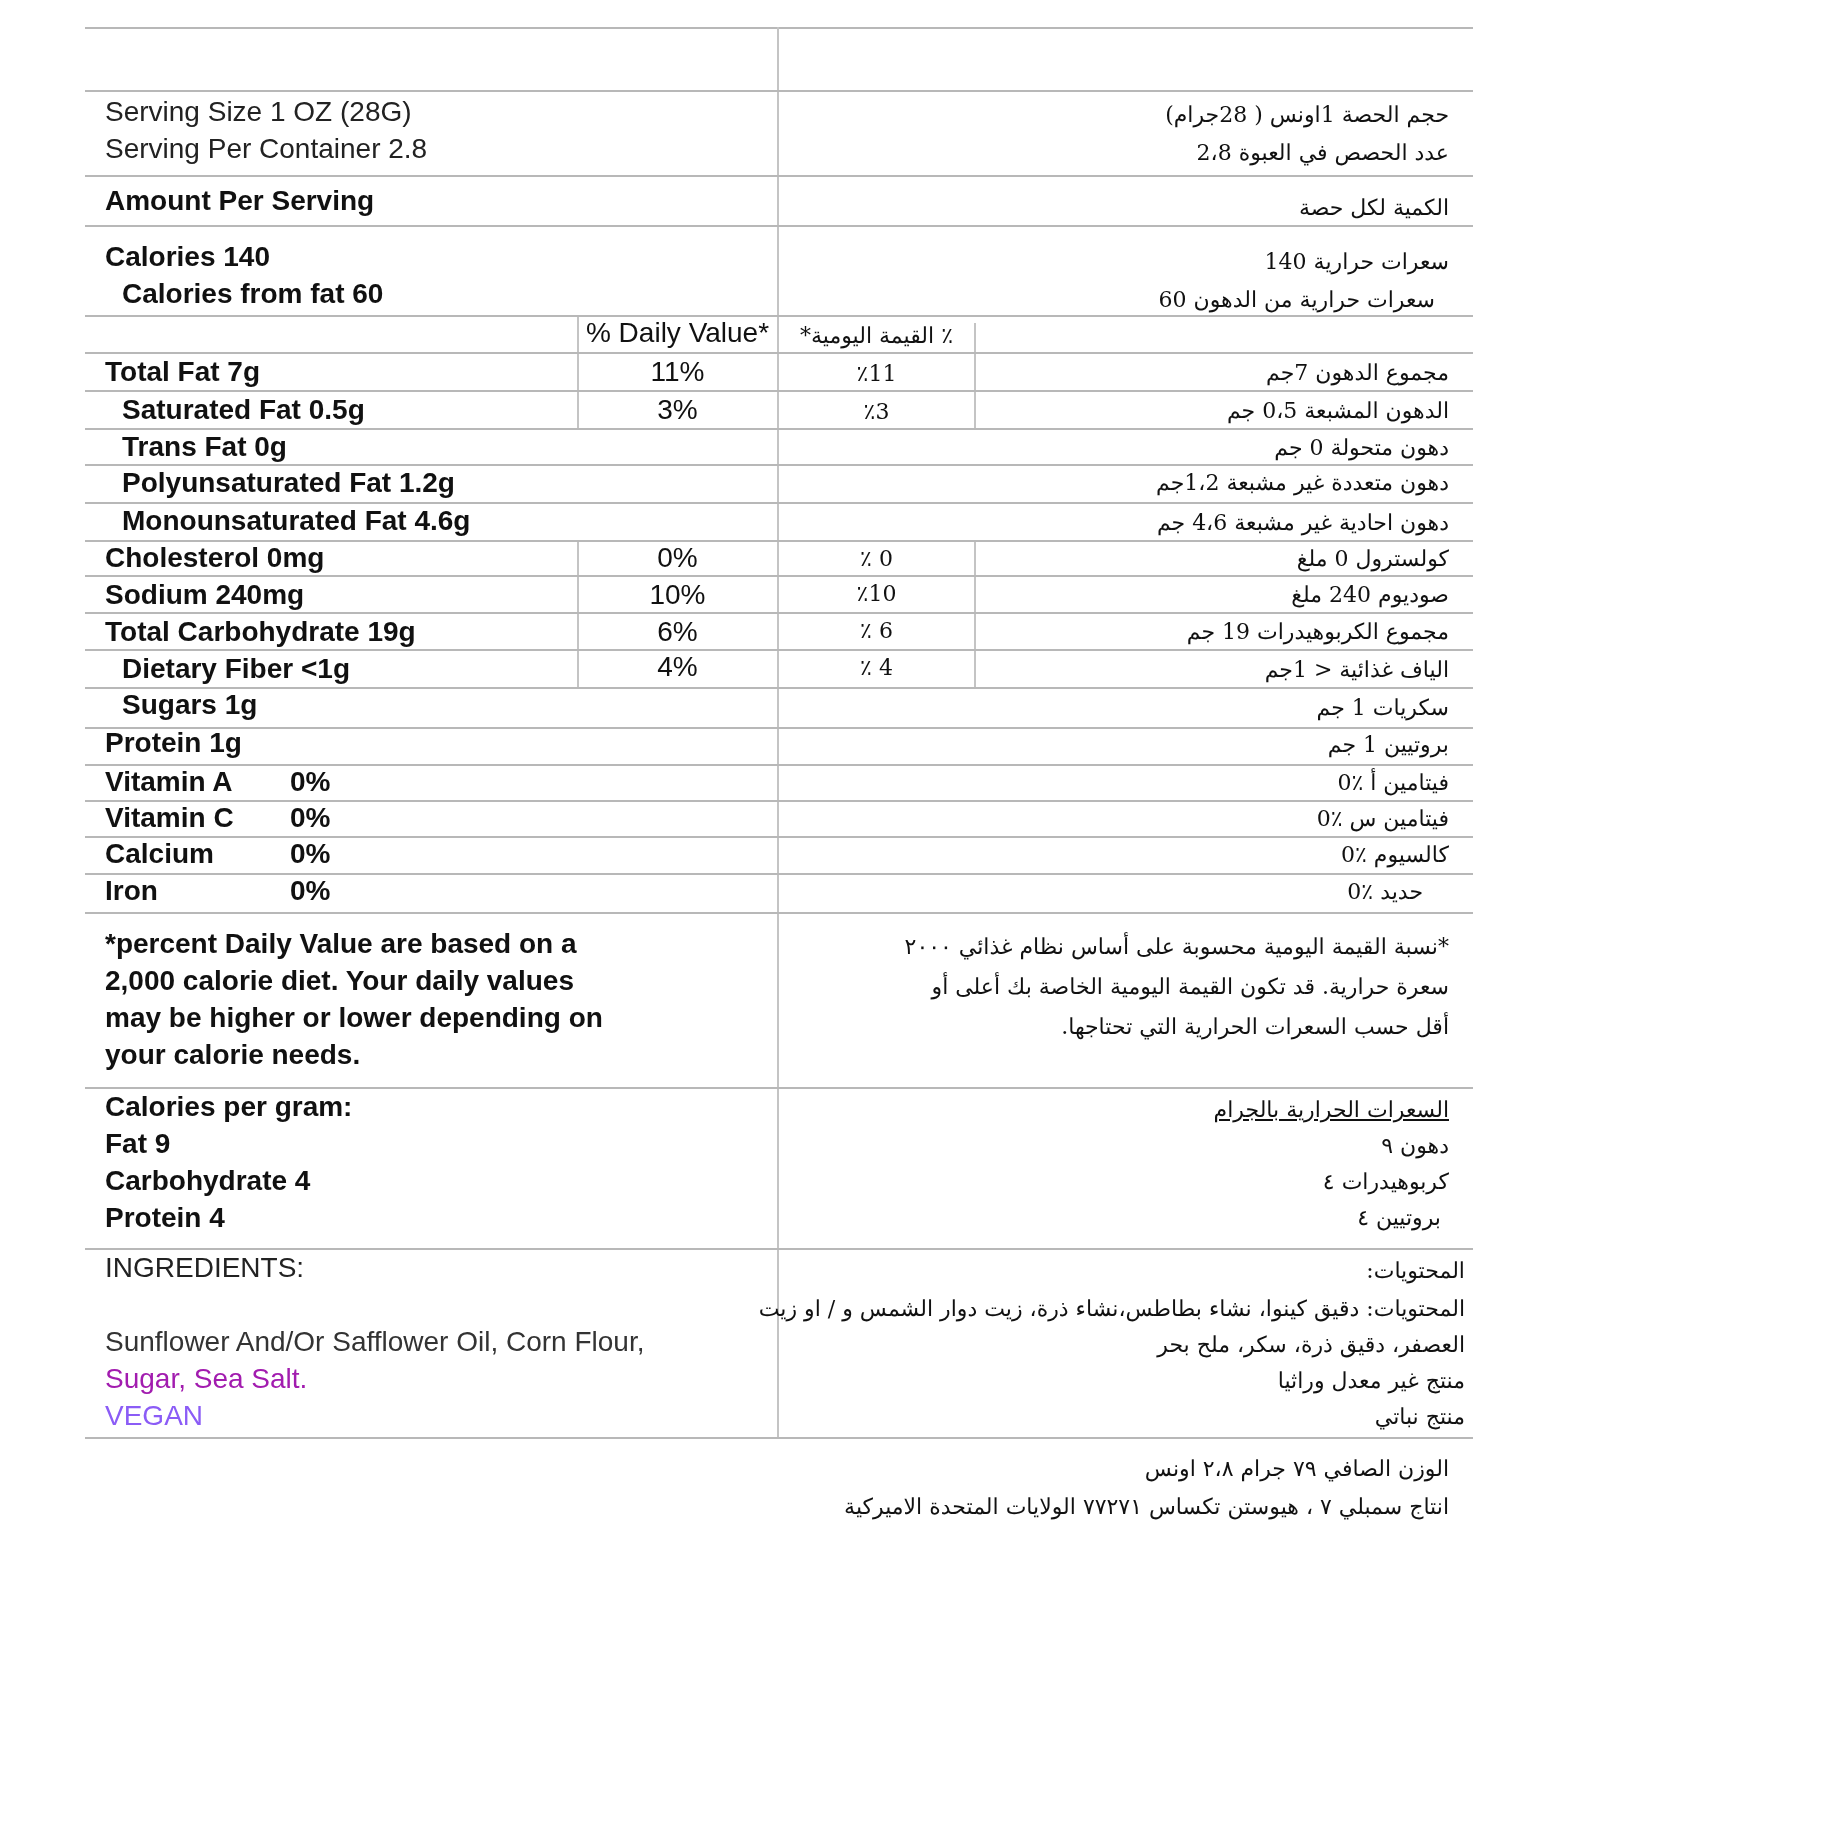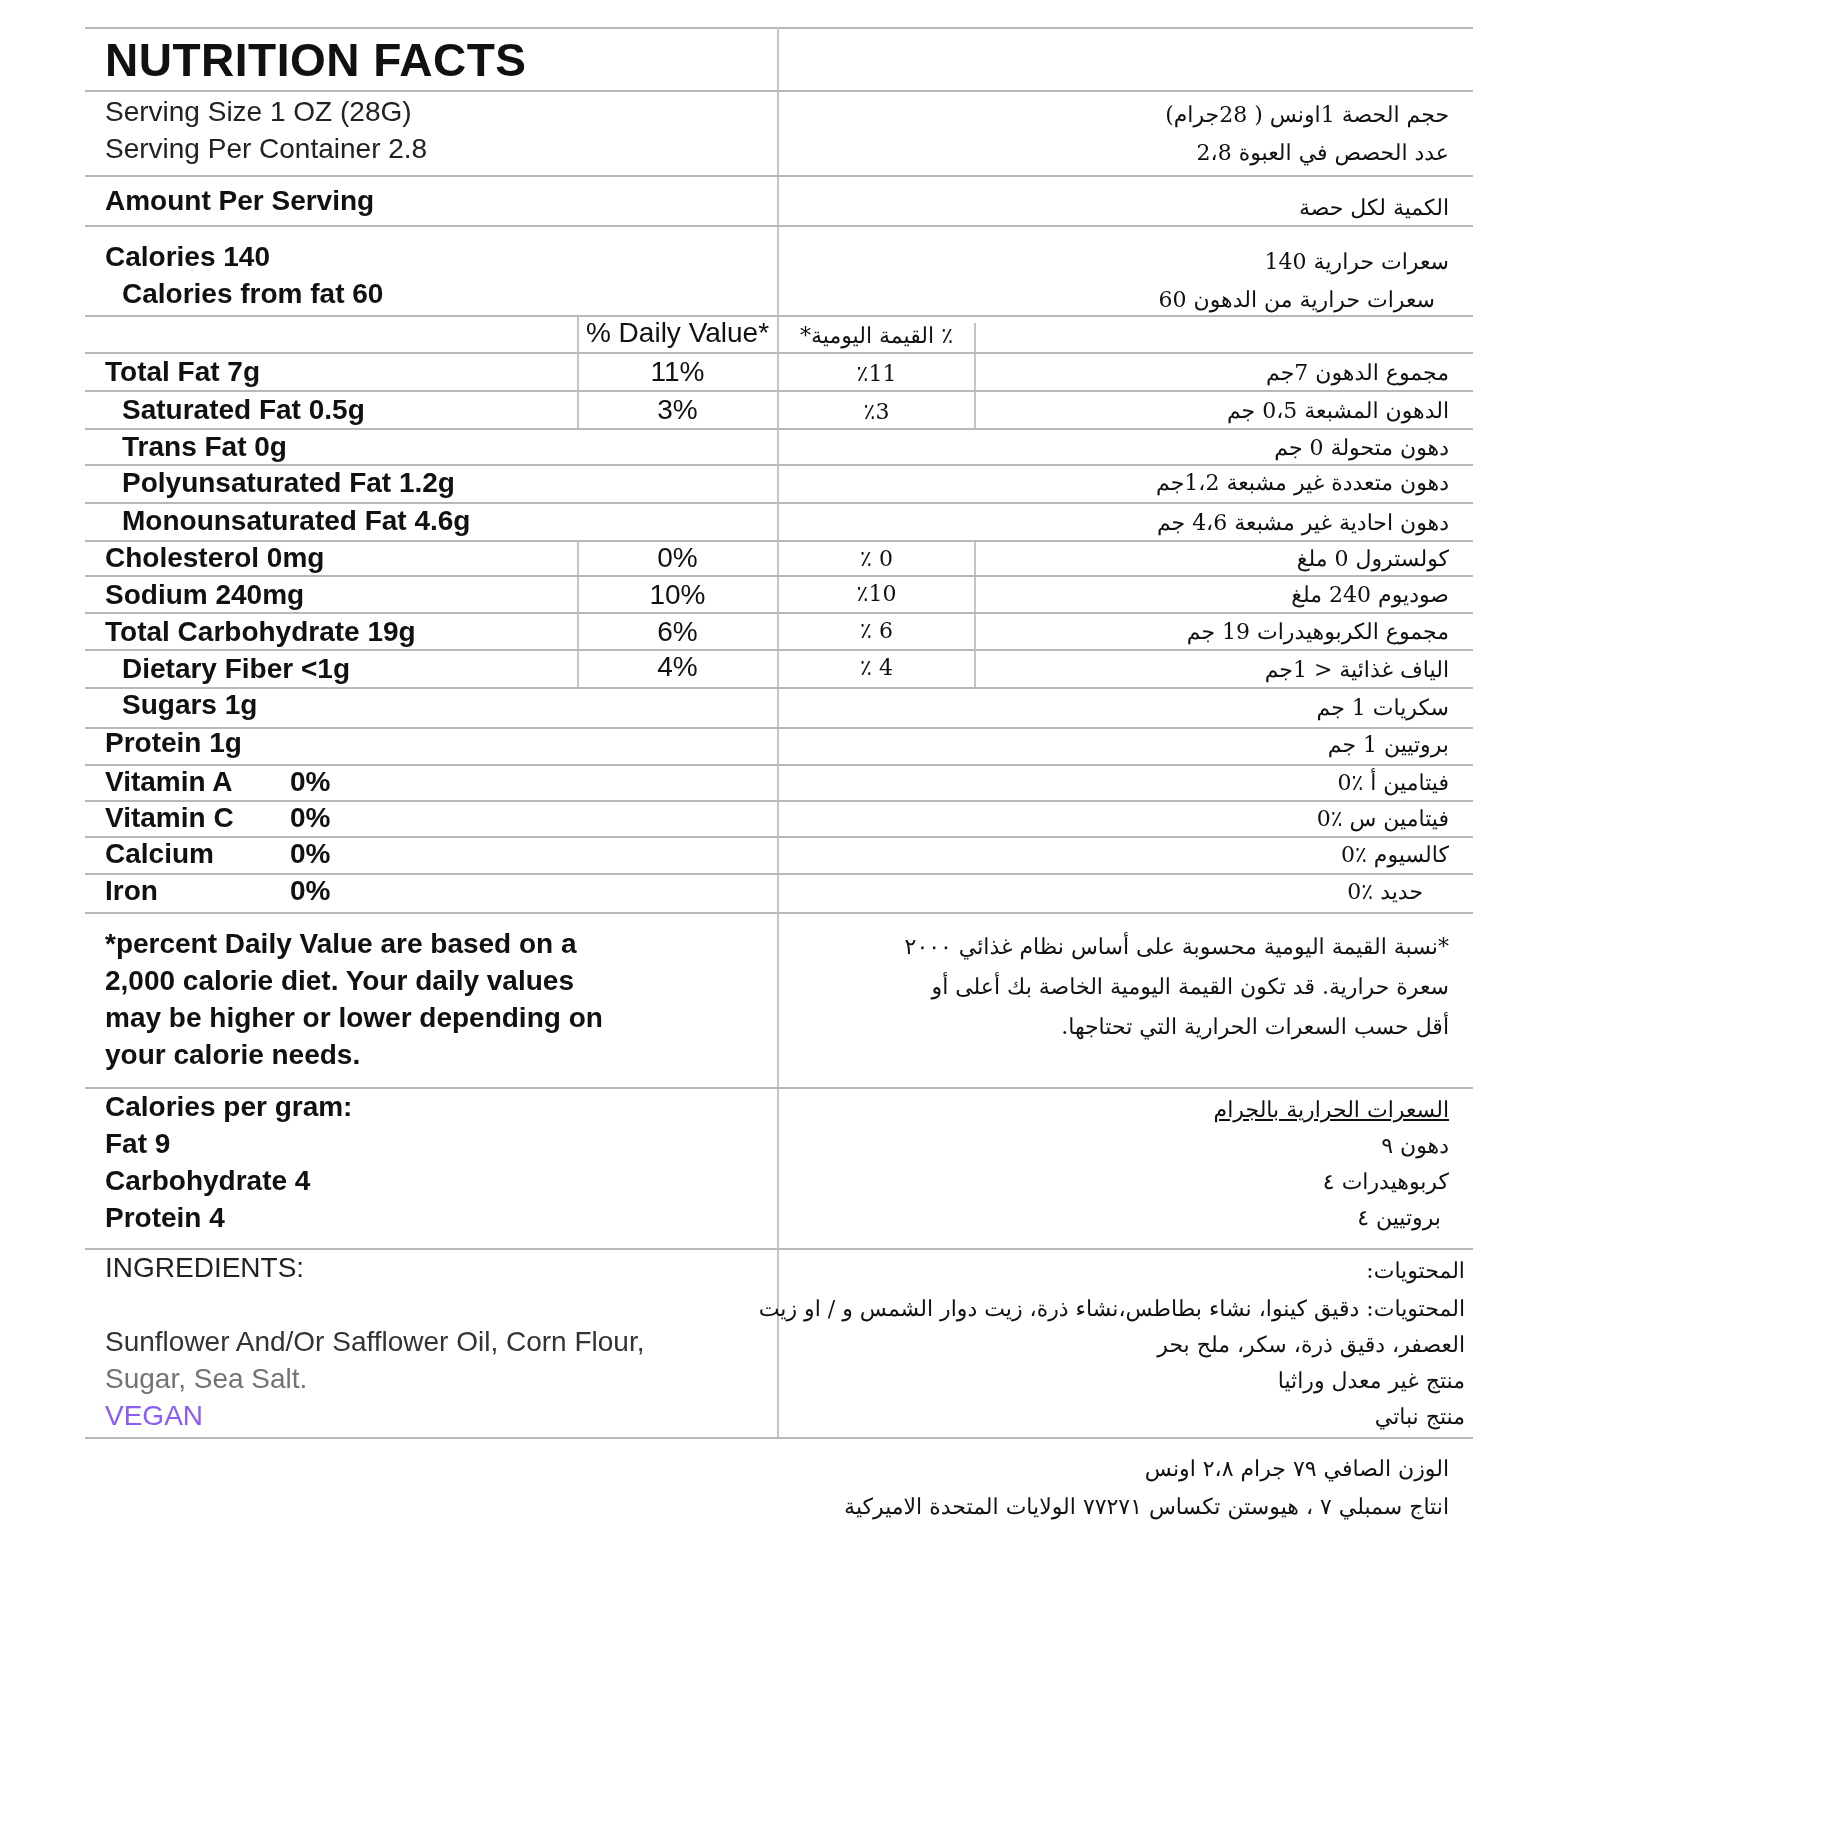--- a/index.html
+++ b/index.html
@@ -23,21 +23,20 @@
 </head>
 <body>
 
 <div class="label">
 
   <div class="row" style="top:0;height:0;"></div>
 
   <div class="vline" style="left:692px;top:0;height:1412px;"></div>
 
   <div style="position:absolute;top:0;left:0;width:1388px;height:63px;">
-    <div class="en title-en" style="top:6px;">NUTRITION FACTS</div>
   </div>
 
   <div class="row" style="top:63px;height:85px;">
     <div class="en t28" style="top:4px;color:#222;">Serving Size 1 OZ (28G)</div>
     <div class="en t28" style="top:41px;color:#222;">Serving Per Container 2.8</div>
     <div class="ar t22" style="top:10px;">حجم الحصة  1اونس ( 28جرام)</div>
     <div class="ar t22" style="top:48px;">عدد الحصص في العبوة  2،8</div>
   </div>
 
   <div class="row" style="top:148px;height:50px;">
@@ -170,21 +169,21 @@
     <div class="en t28 bold" style="top:113px;">Protein   4</div>
     <div class="ar t22" style="top:8px;text-decoration:underline;">السعرات الحرارية  بالجرام</div>
     <div class="ar t22" style="top:44px;">دهون  ٩</div>
     <div class="ar t22" style="top:80px;">كربوهيدرات  ٤</div>
     <div class="ar t22" style="top:116px;right:32px;">بروتيين ٤</div>
   </div>
 
   <div class="row" style="top:1221px;height:191px;border-bottom:2px solid #b8b8b8;">
     <div class="en t28" style="top:2px;color:#222;">INGREDIENTS:</div>
     <div class="en t28" style="top:76px;color:#333;">Sunflower And/Or Safflower Oil, Corn Flour,</div>
-    <div class="en t28" style="top:113px;color:#737373;">Sugar, Sea Salt.</div>
+    <div class="en t28" style="top:113px;color:#a21caf;">Sugar, Sea Salt.</div>
     <div class="en t28" style="top:150px;color:#8b5cf6;">VEGAN</div>
     <div class="ar t22" style="top:8px;right:8px;">المحتويات:</div>
     <div class="ar t22" style="top:46px;right:8px;">المحتويات: دقيق كينوا، نشاء بطاطس،نشاء ذرة، زيت دوار الشمس و / او زيت</div>
     <div class="ar t22" style="top:82px;right:8px;">العصفر، دقيق ذرة، سكر، ملح بحر</div>
     <div class="ar t22" style="top:118px;right:8px;">منتج غير معدل وراثيا</div>
     <div class="ar t22" style="top:154px;right:8px;">منتج نباتي</div>
   </div>
 </div>
 
 <div class="bottom-ar" style="top:1456px;right:398px;">الوزن الصافي  ٧٩ جرام ٢،٨ اونس</div>

